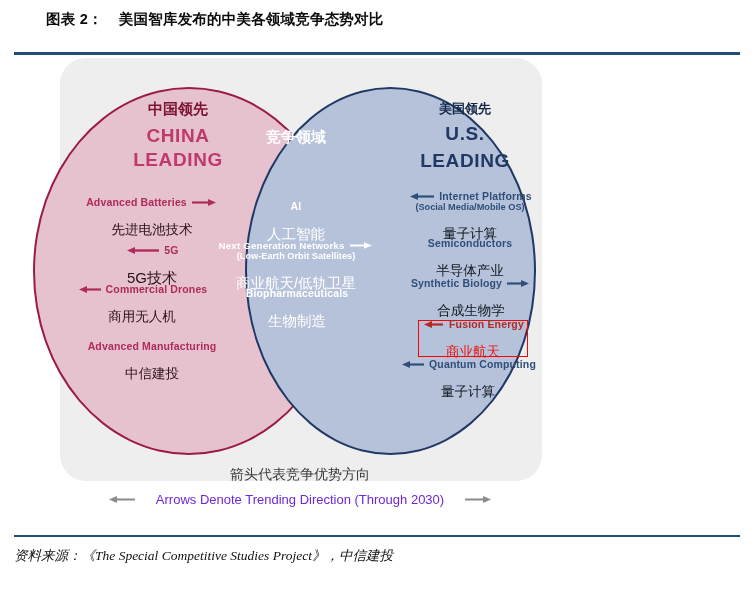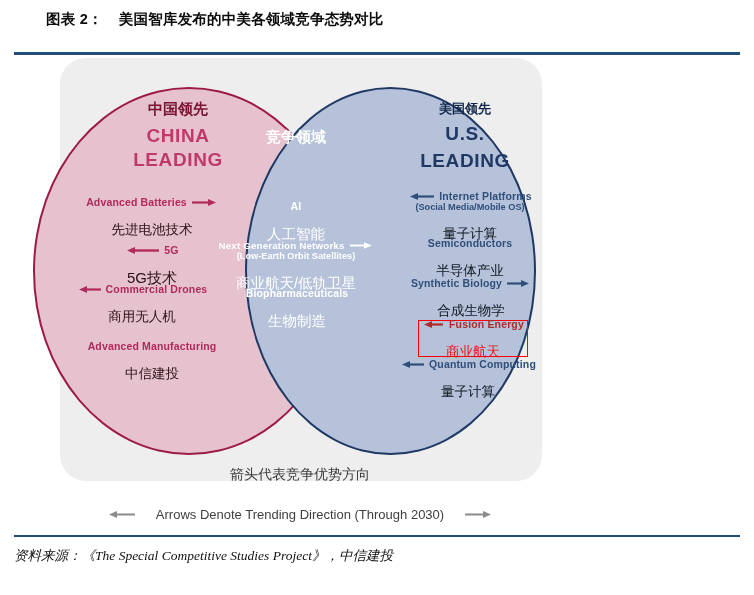--- a/index.html
+++ b/index.html
@@ -204,26 +204,25 @@
   #legend-zh {
     position: absolute;
     font-family: "DejaVu Serif", "Liberation Serif", serif;
     font-size: 14px;
     color: #3a3a3a;
     white-space: nowrap;
   }
   #legend-en {
     position: absolute;
     font-size: 13px;
-    color: #404040;
+    color: #6d28d9;
     white-space: nowrap;
     display: flex;
     align-items: center;
     gap: 21px;
-    margin-top: 15px;
   }
 </style>
 </head>
 <body>
 
 <div id="exhibit-title">
   <span id="title-label">图表 2：</span>
   <span id="title-text">美国智库发布的中美各领域竞争态势对比</span>
 </div>
 <div id="header-rule"></div>

